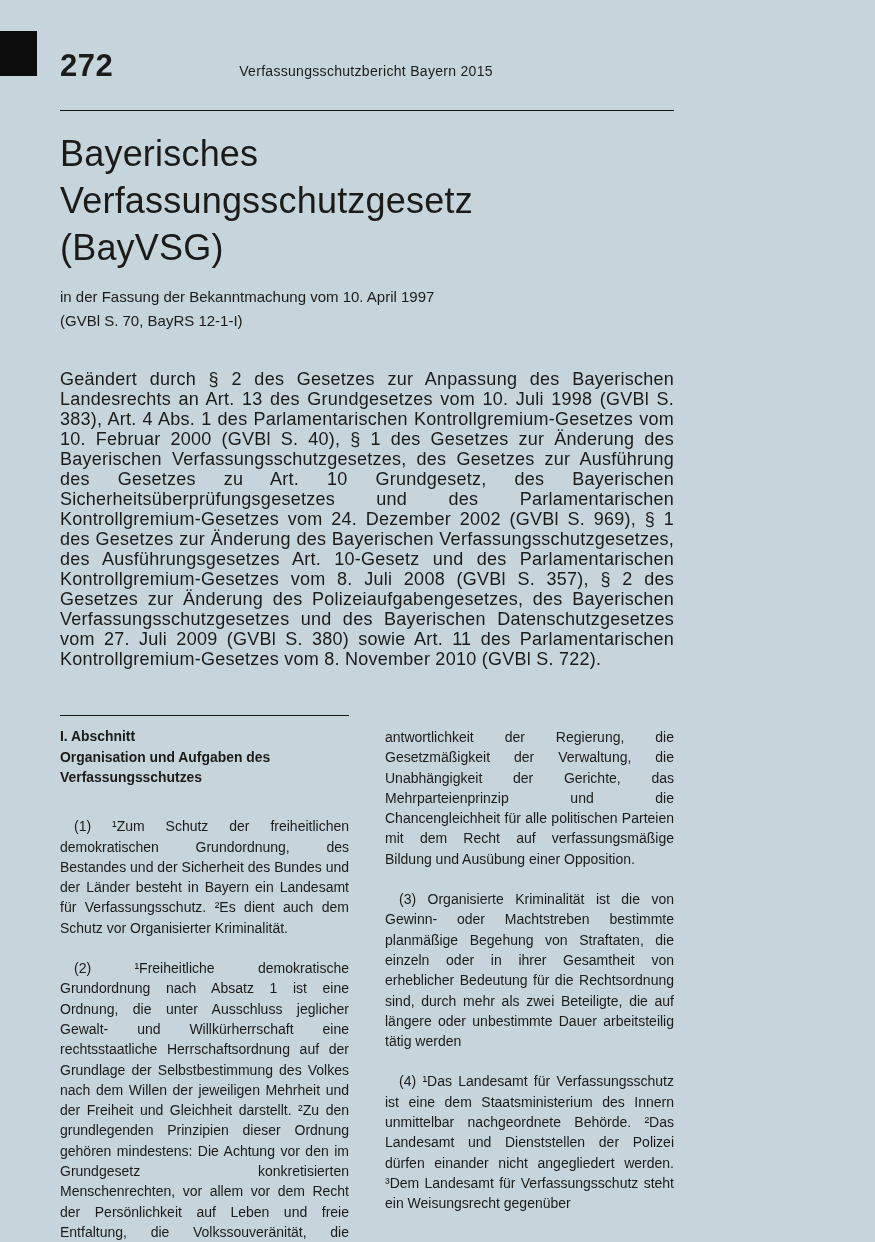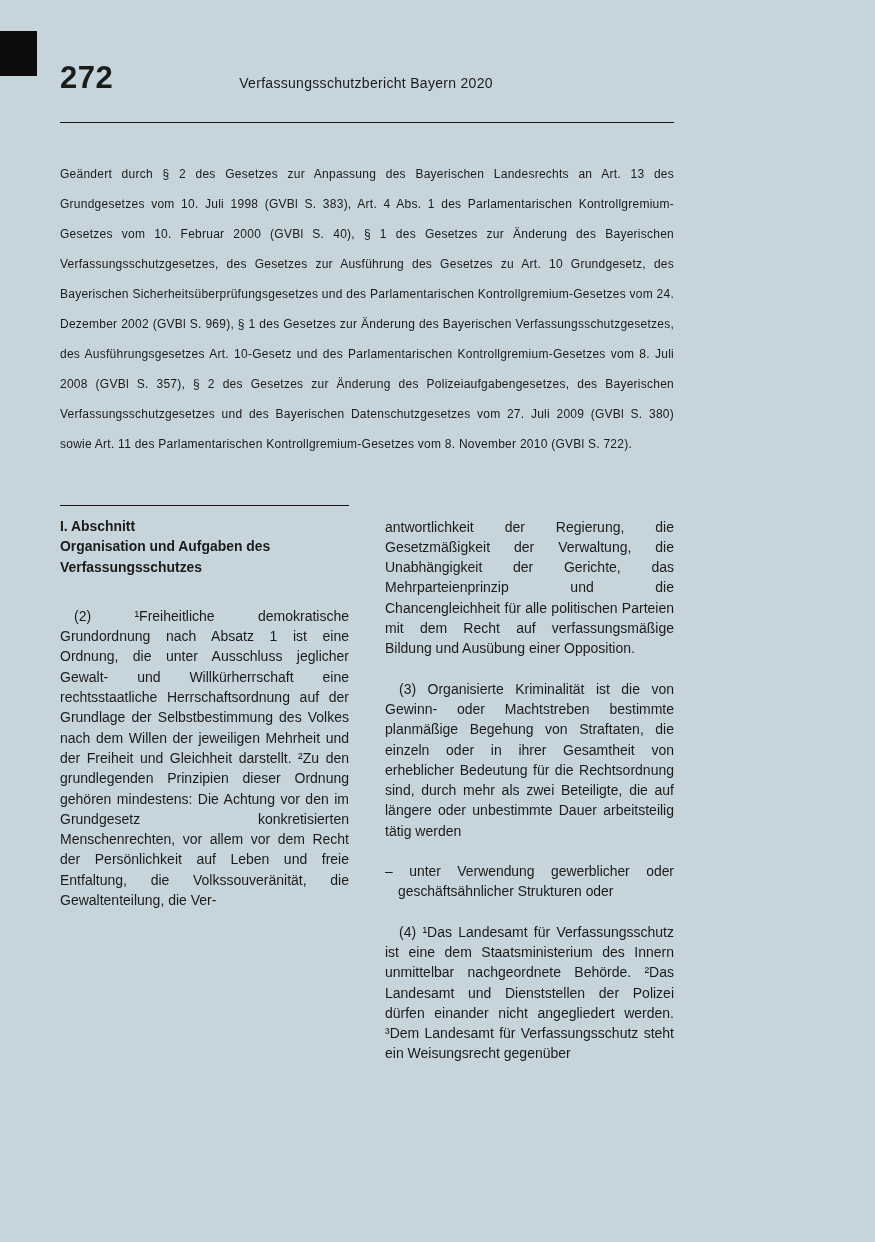--- a/index.html
+++ b/index.html
@@ -12,21 +12,21 @@
     background: #c6d4db;
     color: #1b1b19;
     font-family: "Liberation Sans", "DejaVu Sans", sans-serif;
     overflow: hidden;
   }
   .page {
     position: relative;
     width: 734px;
     height: 1242px;
     box-sizing: border-box;
-    padding: 12px 60px;
+    padding: 0 60px;
   }
   .corner-mark {
     position: absolute;
     left: 0;
     top: 31px;
     width: 37px;
     height: 45px;
     background: #0c0c0c;
   }
   .header-row {
@@ -58,22 +58,22 @@
     white-space: pre-line;
   }
   .subtitle {
     margin-top: 14px;
     font-size: 15px;
     line-height: 24px;
     white-space: pre-line;
   }
   .amendments {
     margin-top: 36px;
-    font-size: 12px;
-    line-height: 30px;
+    font-size: 18px;
+    line-height: 20px;
     letter-spacing: 0.25px;
     text-align: justify;
     hyphens: auto;
   }
   .columns {
     display: grid;
     grid-template-columns: 1fr 1fr;
     column-gap: 36px;
     margin-top: 46px;
   }
@@ -119,42 +119,46 @@
 </style>
 </head>
 <body>
 
 <div class="page">
 
   <div class="corner-mark"></div>
 
   <div class="header-row">
     <span class="page-number">272</span>
-    <span class="report-title">Verfassungsschutzbericht Bayern 2020</span>
+    <span class="report-title">Verfassungsschutzbericht Bayern 2015</span>
   </div>
 
   <hr class="header-rule">
 
+  <h1 class="doc-title">Bayerisches Verfassungsschutzgesetz
+(BayVSG)</h1>
 
+  <div class="subtitle">in der Fassung der Bekanntmachung vom 10. April 1997
+(GVBl S. 70, BayRS 12-1-I)</div>
 
   <p class="amendments">Geändert durch § 2 des Gesetzes zur Anpassung des Bayerischen Landesrechts an Art. 13 des Grundgesetzes vom 10. Juli 1998 (GVBl S. 383), Art. 4 Abs. 1 des Parlamentarischen Kontrollgremium-Gesetzes vom 10. Februar 2000 (GVBl S. 40), § 1 des Gesetzes zur Änderung des Bayerischen Verfassungsschutzgesetzes, des Gesetzes zur Ausführung des Gesetzes zu Art. 10 Grundgesetz, des Bayerischen Sicherheitsüberprüfungsgesetzes und des Parlamentarischen Kontrollgremium-Gesetzes vom 24. Dezember 2002 (GVBl S. 969), § 1 des Gesetzes zur Änderung des Bayerischen Verfassungsschutzgesetzes, des Ausführungsgesetzes Art. 10-Gesetz und des Parlamentarischen Kontrollgremium-Gesetzes vom 8. Juli 2008 (GVBl S. 357), § 2 des Gesetzes zur Änderung des Polizeiaufgabengesetzes, des Bayerischen Verfassungsschutzgesetzes und des Bayerischen Datenschutzgesetzes vom 27. Juli 2009 (GVBl S. 380) sowie Art. 11 des Parlamentarischen Kontrollgremium-Gesetzes vom 8. November 2010 (GVBl S. 722).</p>
 
   <div class="columns">
 
     <div class="col-left">
       <div class="heading">I. Abschnitt
 Organisation und Aufgaben des
 Verfassungsschutzes</div>
+      <p class="body-text indent">(1) ¹Zum Schutz der freiheitlichen demokratischen Grundordnung, des Bestandes und der Sicherheit des Bundes und der Länder besteht in Bayern ein Landesamt für Verfassungsschutz. ²Es dient auch dem Schutz vor Organisierter Kriminalität.</p>
       <p class="body-text indent last">(2) ¹Freiheitliche demokratische Grundordnung nach Absatz 1 ist eine Ordnung, die unter Ausschluss jeglicher Gewalt- und Willkürherrschaft eine rechtsstaatliche Herrschaftsordnung auf der Grundlage der Selbstbestimmung des Volkes nach dem Willen der jeweiligen Mehrheit und der Freiheit und Gleichheit darstellt. ²Zu den grundlegenden Prinzipien dieser Ordnung gehören mindestens: Die Achtung vor den im Grundgesetz konkretisierten Menschenrechten, vor allem vor dem Recht der Persönlichkeit auf Leben und freie Entfaltung, die Volkssouveränität, die Gewaltenteilung, die Ver-</p>
     </div>
 
     <div class="col-right">
       <p class="body-text">antwortlichkeit der Regierung, die Gesetzmäßigkeit der Verwaltung, die Unabhängigkeit der Gerichte, das Mehrparteienprinzip und die Chancengleichheit für alle politischen Parteien mit dem Recht auf verfassungsmäßige Bildung und Ausübung einer Opposition.</p>
       <p class="body-text indent">(3) Organisierte Kriminalität ist die von Gewinn- oder Machtstreben bestimmte planmäßige Begehung von Straftaten, die einzeln oder in ihrer Gesamtheit von erheblicher Bedeutung für die Rechtsordnung sind, durch mehr als zwei Beteiligte, die auf längere oder unbestimmte Dauer arbeitsteilig tätig werden</p>
       <div class="bullet-list">
-        <p class="bullet">– unter Verwendung gewerblicher oder geschäftsähnlicher Strukturen oder</p>
       </div>
       <p class="body-text indent last">(4) ¹Das Landesamt für Verfassungsschutz ist eine dem Staatsministerium des Innern unmittelbar nachgeordnete Behörde. ²Das Landesamt und Dienststellen der Polizei dürfen einander nicht angegliedert werden. ³Dem Landesamt für Verfassungsschutz steht ein Weisungsrecht gegenüber</p>
     </div>
 
   </div>
 
 </div>
 
 </body></html>

